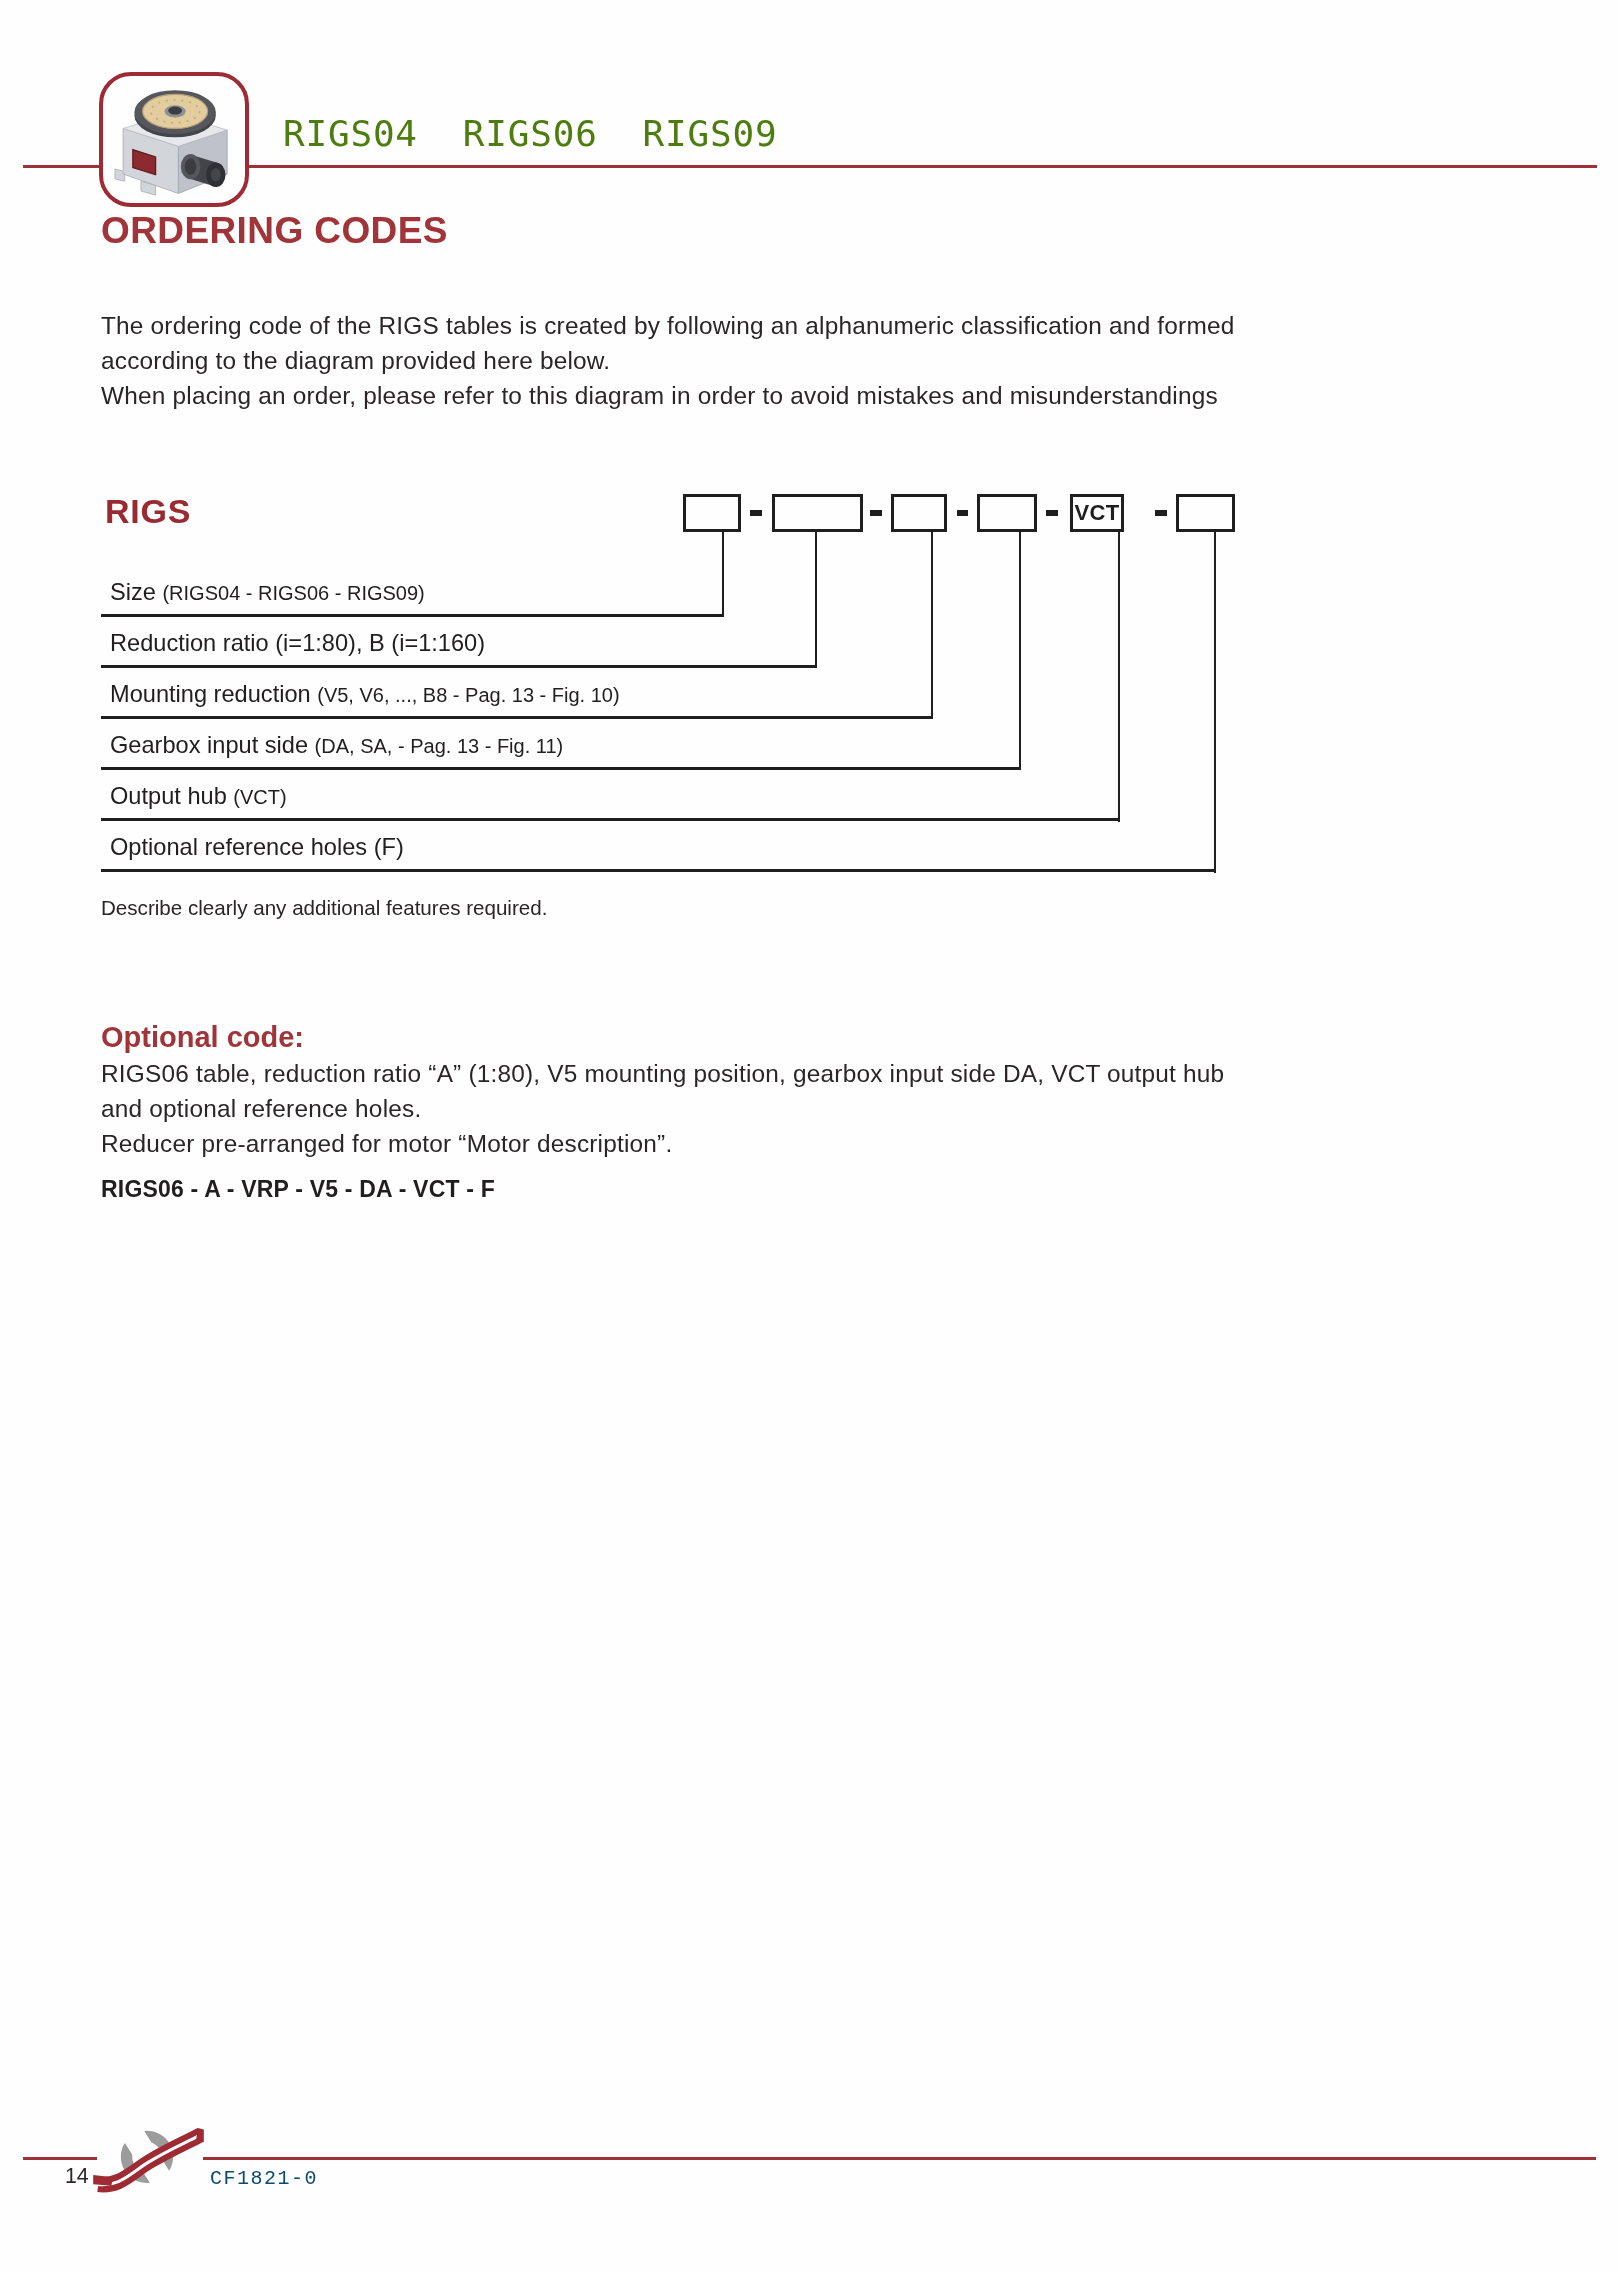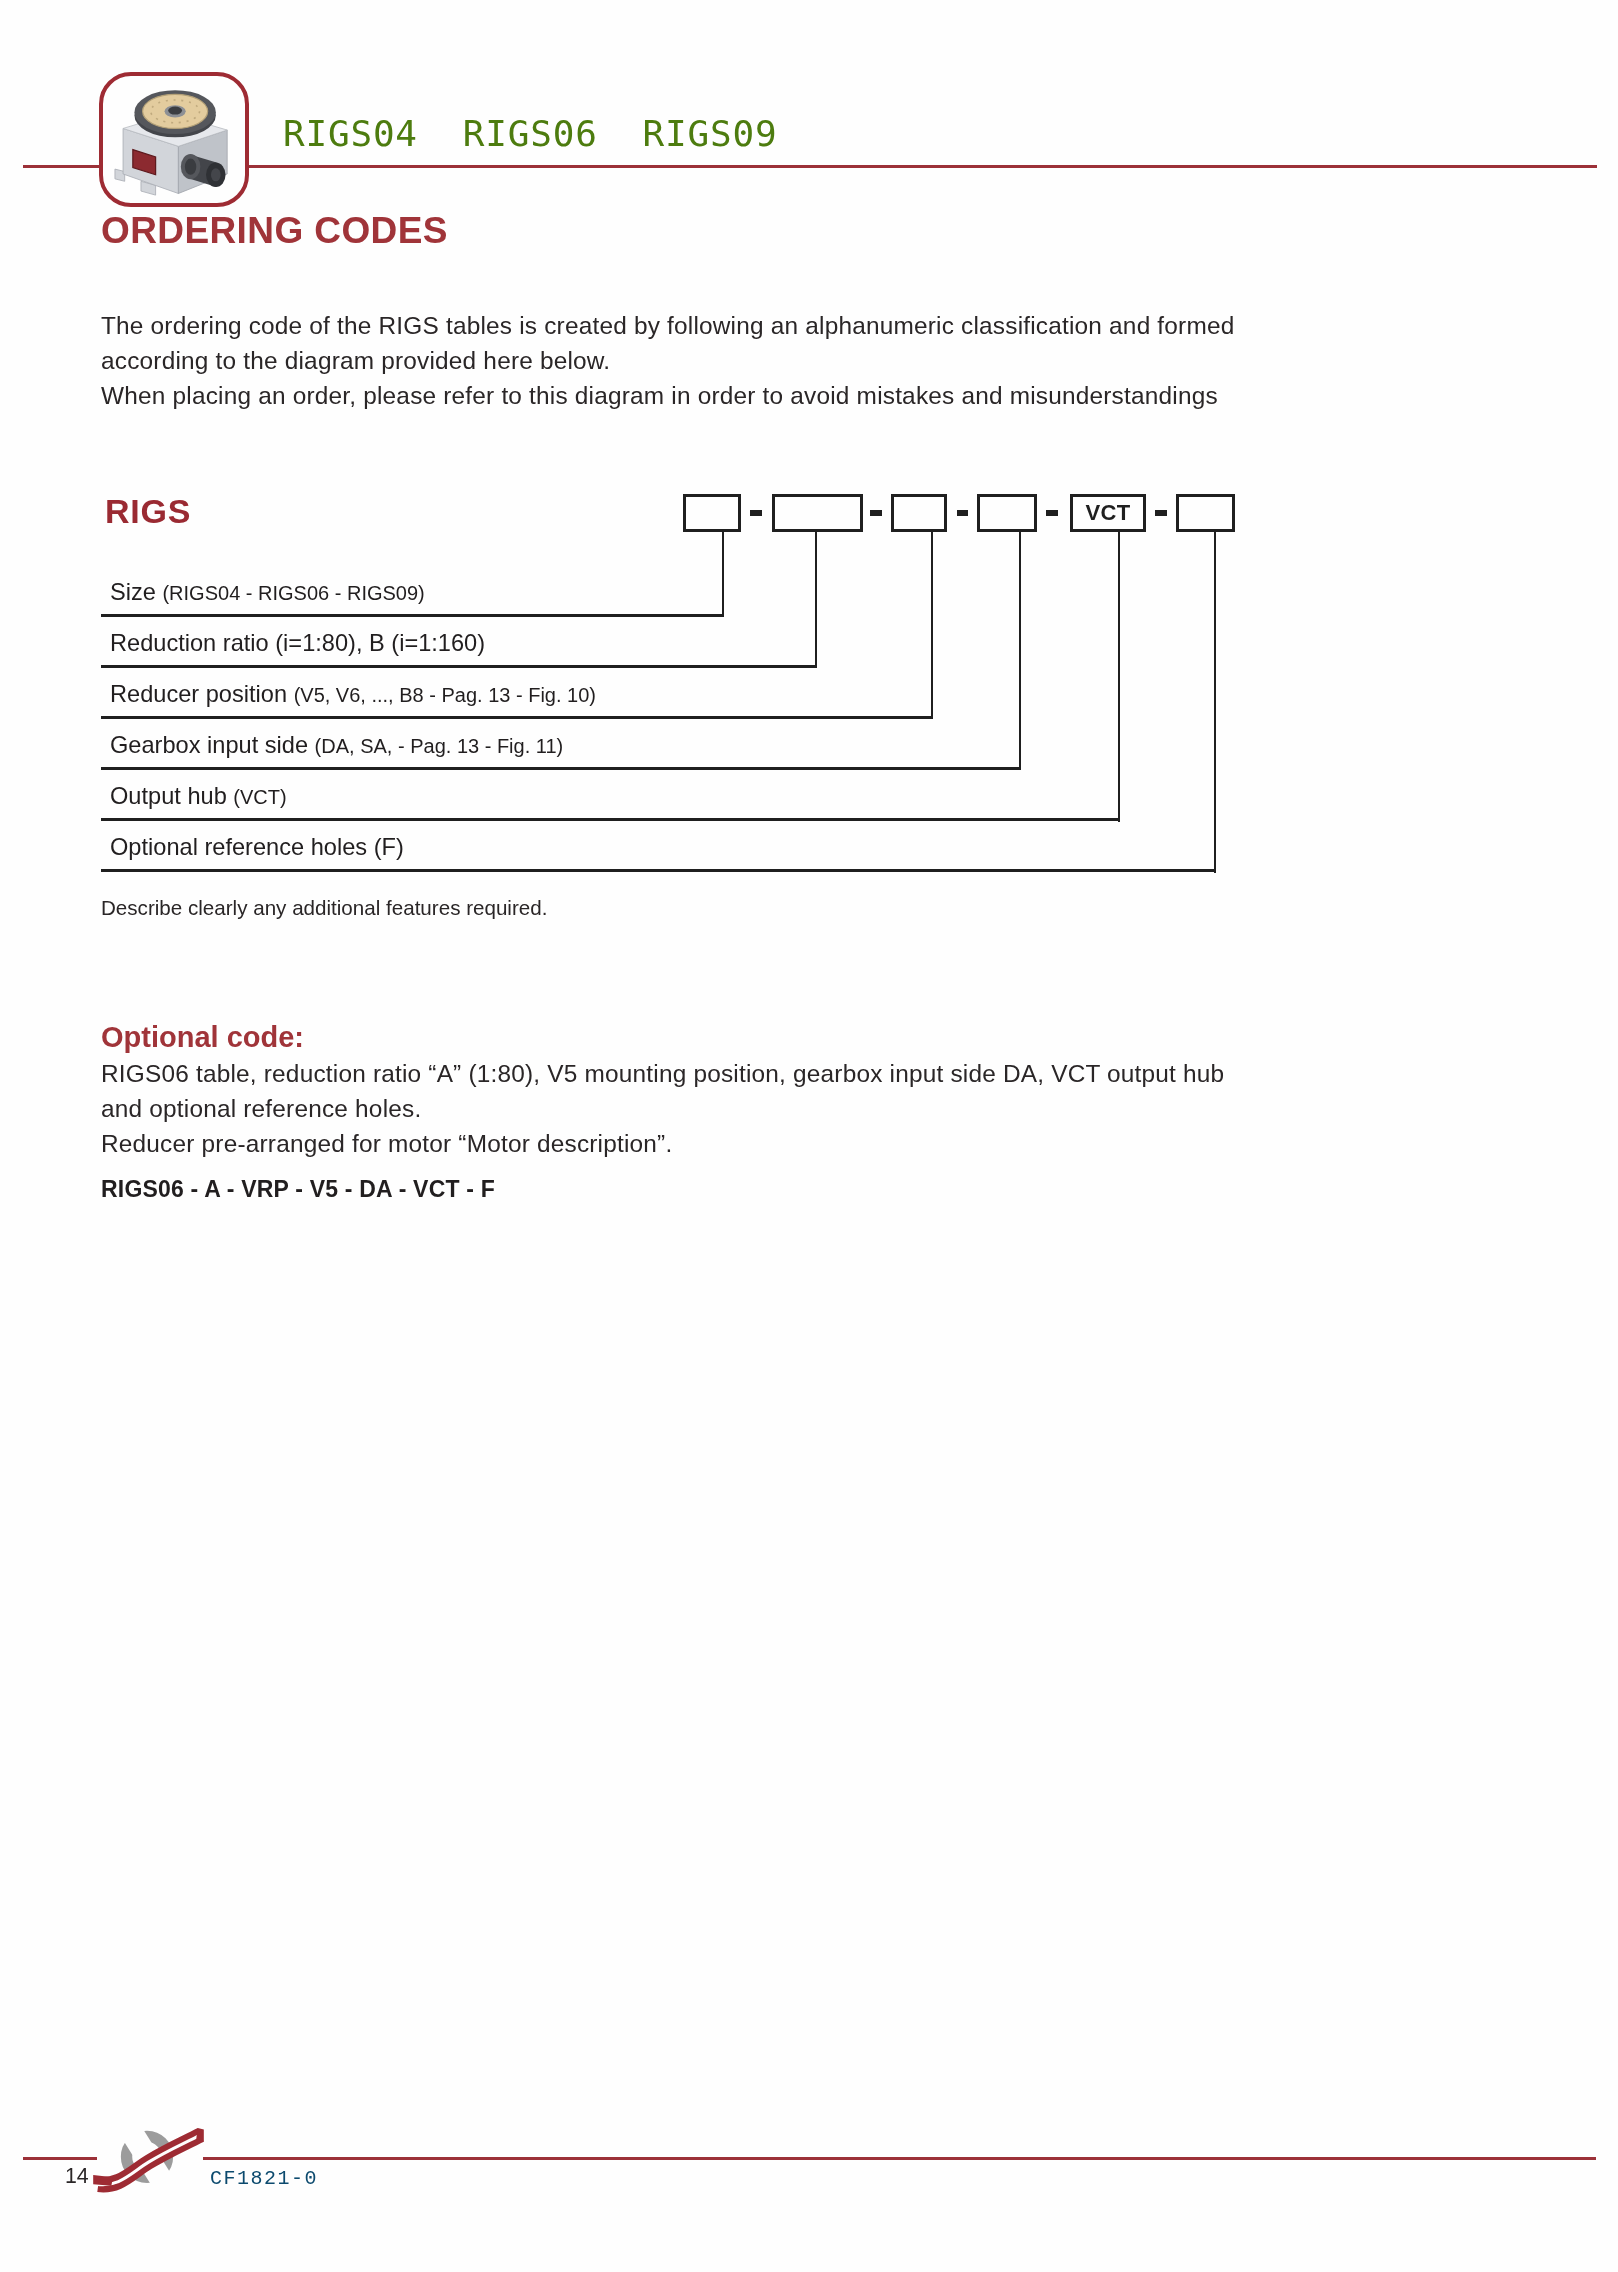--- a/index.html
+++ b/index.html
@@ -96,21 +96,21 @@
     </div>
   <div class="abs code-box" style="left:772px; width:91px;">
       <div class="val"></div>
     </div>
   <div class="abs code-box" style="left:891px; width:56px;">
       <div class="val"></div>
     </div>
   <div class="abs code-box" style="left:977px; width:60px;">
       <div class="val"></div>
     </div>
-  <div class="abs code-box" style="left:1070px; width:76px;">
+  <div class="abs code-box" style="left:1070px; width:54px;">
       <div class="val">VCT</div>
     </div>
   <div class="abs code-box" style="left:1176px; width:59px;">
       <div class="val"></div>
     </div>
 
   <div class="abs dash" style="left:750px;  width:12.2px;"></div>
   <div class="abs dash" style="left:870px; width:12.2px;"></div>
   <div class="abs dash" style="left:957px; width:10.7px;"></div>
   <div class="abs dash" style="left:1046px; width:12.2px;"></div>
@@ -122,21 +122,21 @@
   <div class="abs vline" style="left:1019px; top:532px; height:238px;"></div>
   <div class="abs vline" style="left:1118px; top:532px; height:290px;"></div>
   <div class="abs vline" style="left:1214px; top:532px; height:341px;"></div>
 
   <div class="abs row-label" style="left:110px; top:579px;"><span>Size </span><span class="detail">(RIGS04 - RIGS06 - RIGS09)</span></div>
   <div class="abs row-rule" style="top:614px; width:623px;"></div>
 
   <div class="abs row-label" style="left:110px; top:630px;"><span>Reduction ratio </span><span class="detail big">(i=1:80), B (i=1:160)</span></div>
   <div class="abs row-rule" style="top:665px; width:716px;"></div>
 
-  <div class="abs row-label" style="left:110px; top:681px;"><span>Reducer position </span><span class="detail">(V5, V6, ..., B8 - Pag. 13 - Fig. 10)</span></div>
+  <div class="abs row-label" style="left:110px; top:681px;"><span>Mounting reduction </span><span class="detail">(V5, V6, ..., B8 - Pag. 13 - Fig. 10)</span></div>
   <div class="abs row-rule" style="top:716px; width:832px;"></div>
 
   <div class="abs row-label" style="left:110px; top:732px;text-align:right;"><span>Gearbox input side </span><span class="detail">(DA, SA, - Pag. 13 - Fig. 11)</span></div>
   <div class="abs row-rule" style="top:767px; width:920px;"></div>
 
   <div class="abs row-label" style="left:110px; top:783px;"><span>Output hub </span><span class="detail">(VCT)</span></div>
   <div class="abs row-rule" style="top:818px; width:1019px;"></div>
 
   <div class="abs row-label" style="left:110px; top:834px;"><span>Optional reference holes </span><span class="detail big">(F)</span></div>
   <div class="abs row-rule" style="top:869px; width:1115px;"></div>

